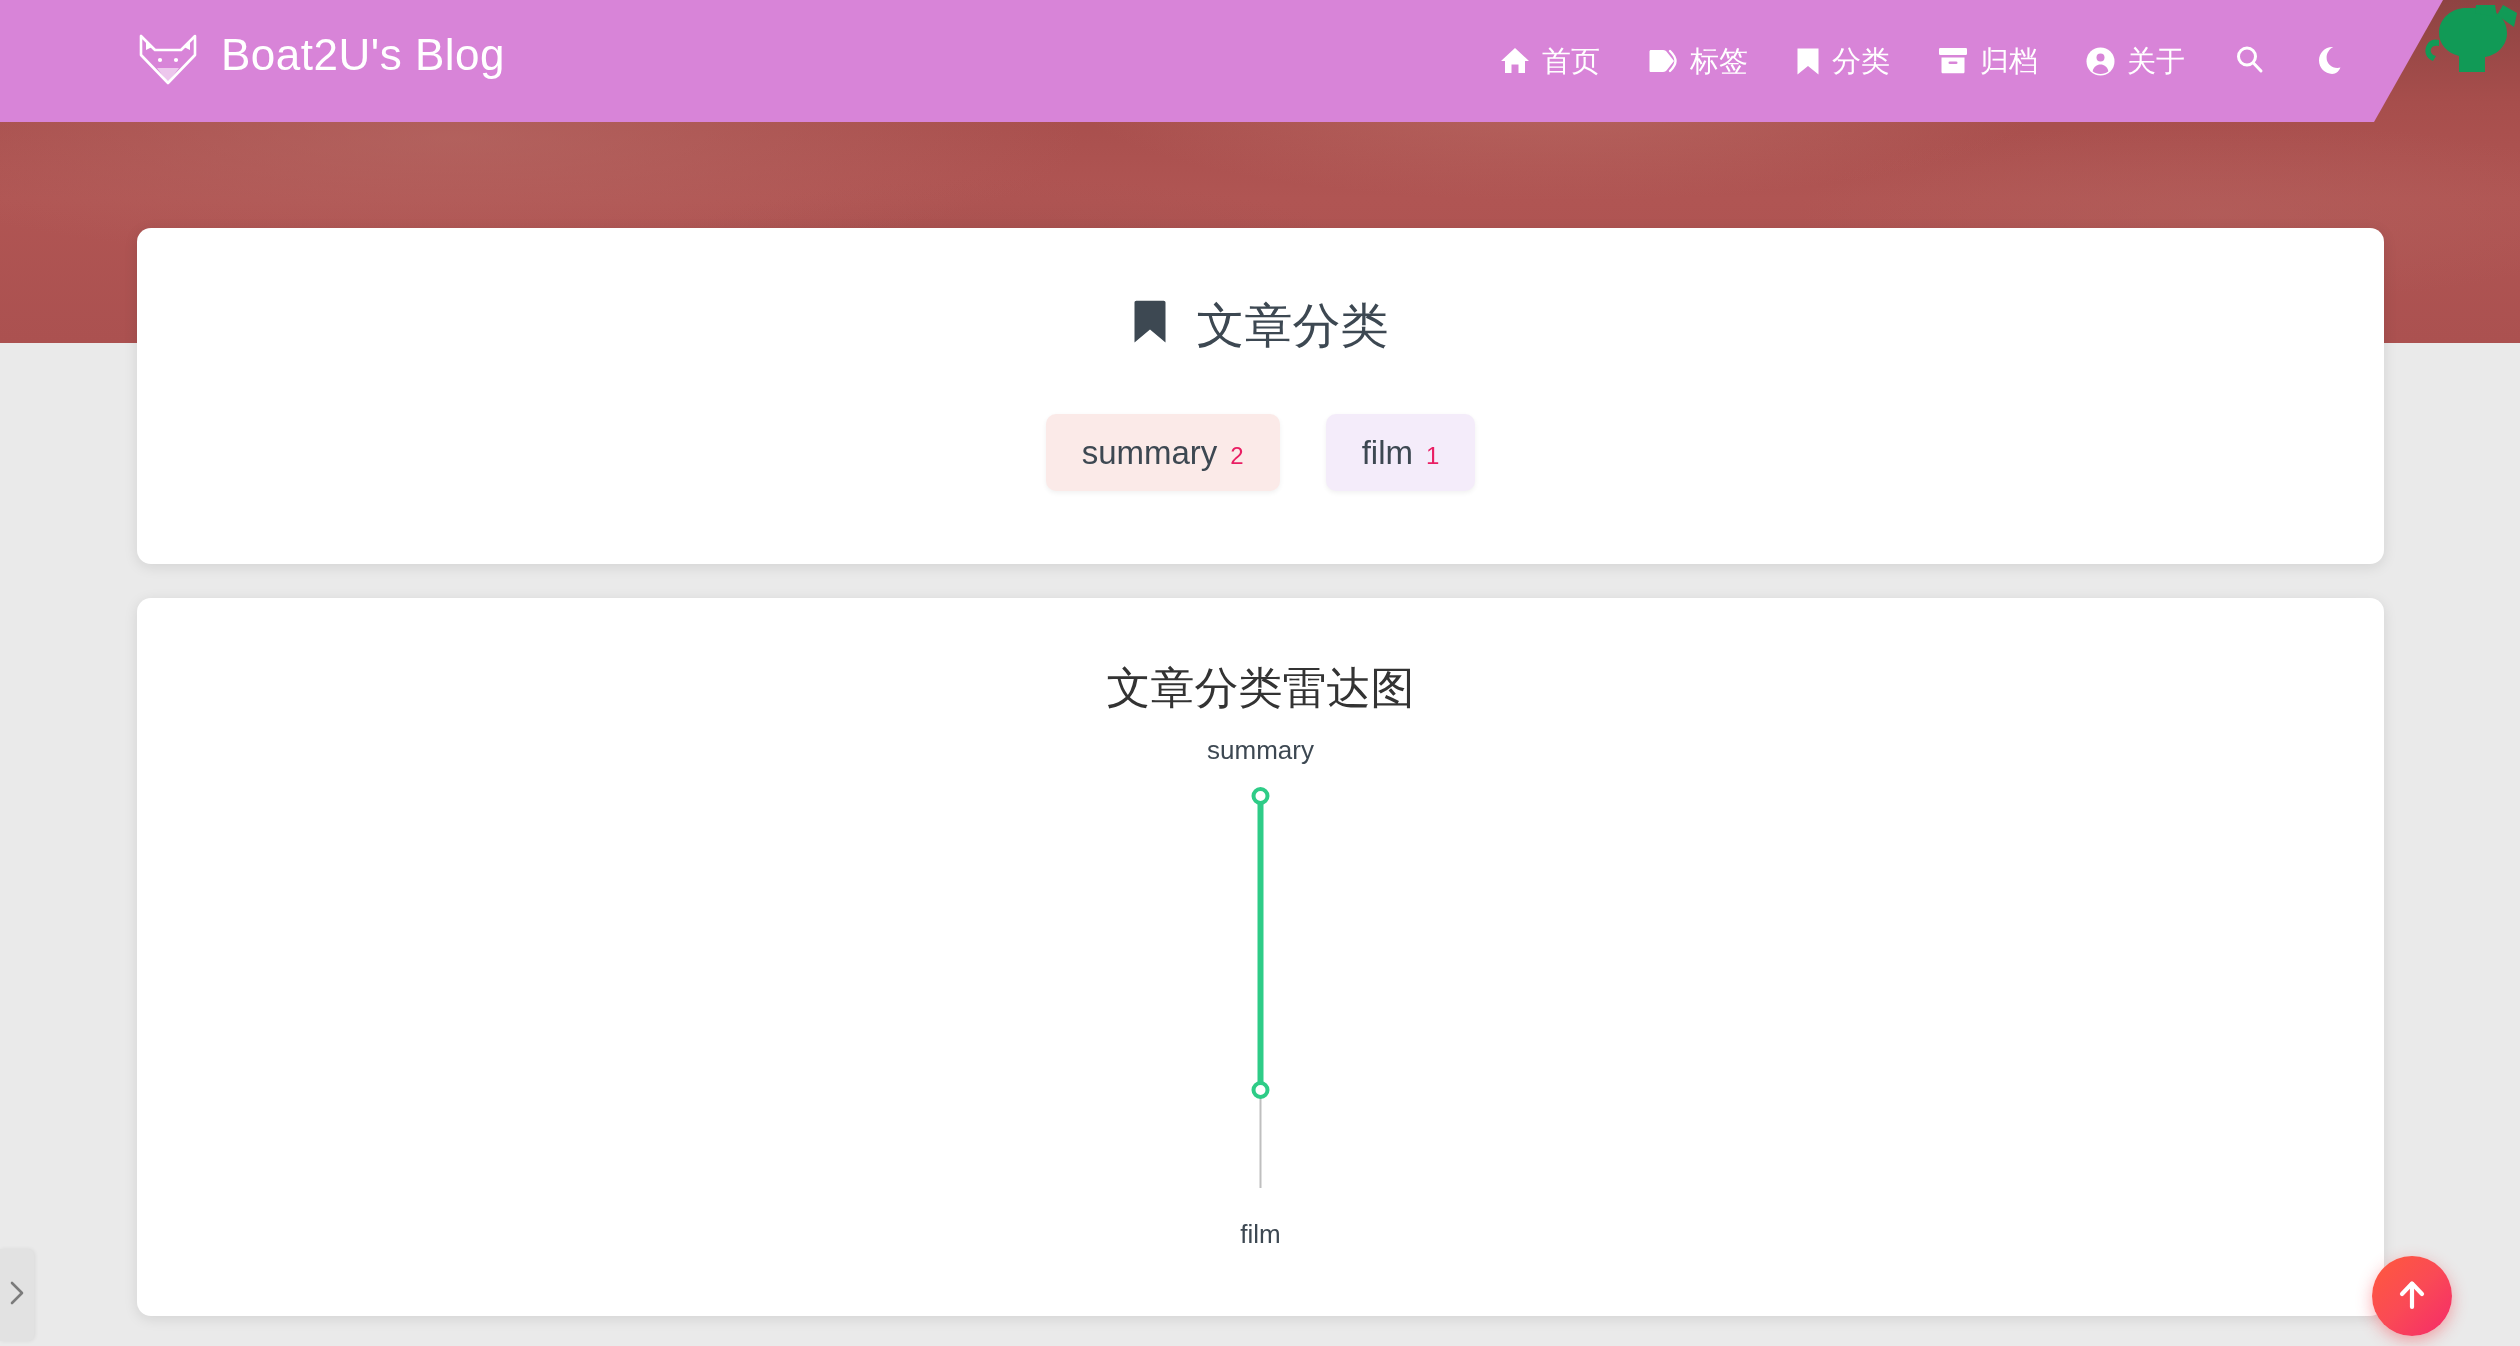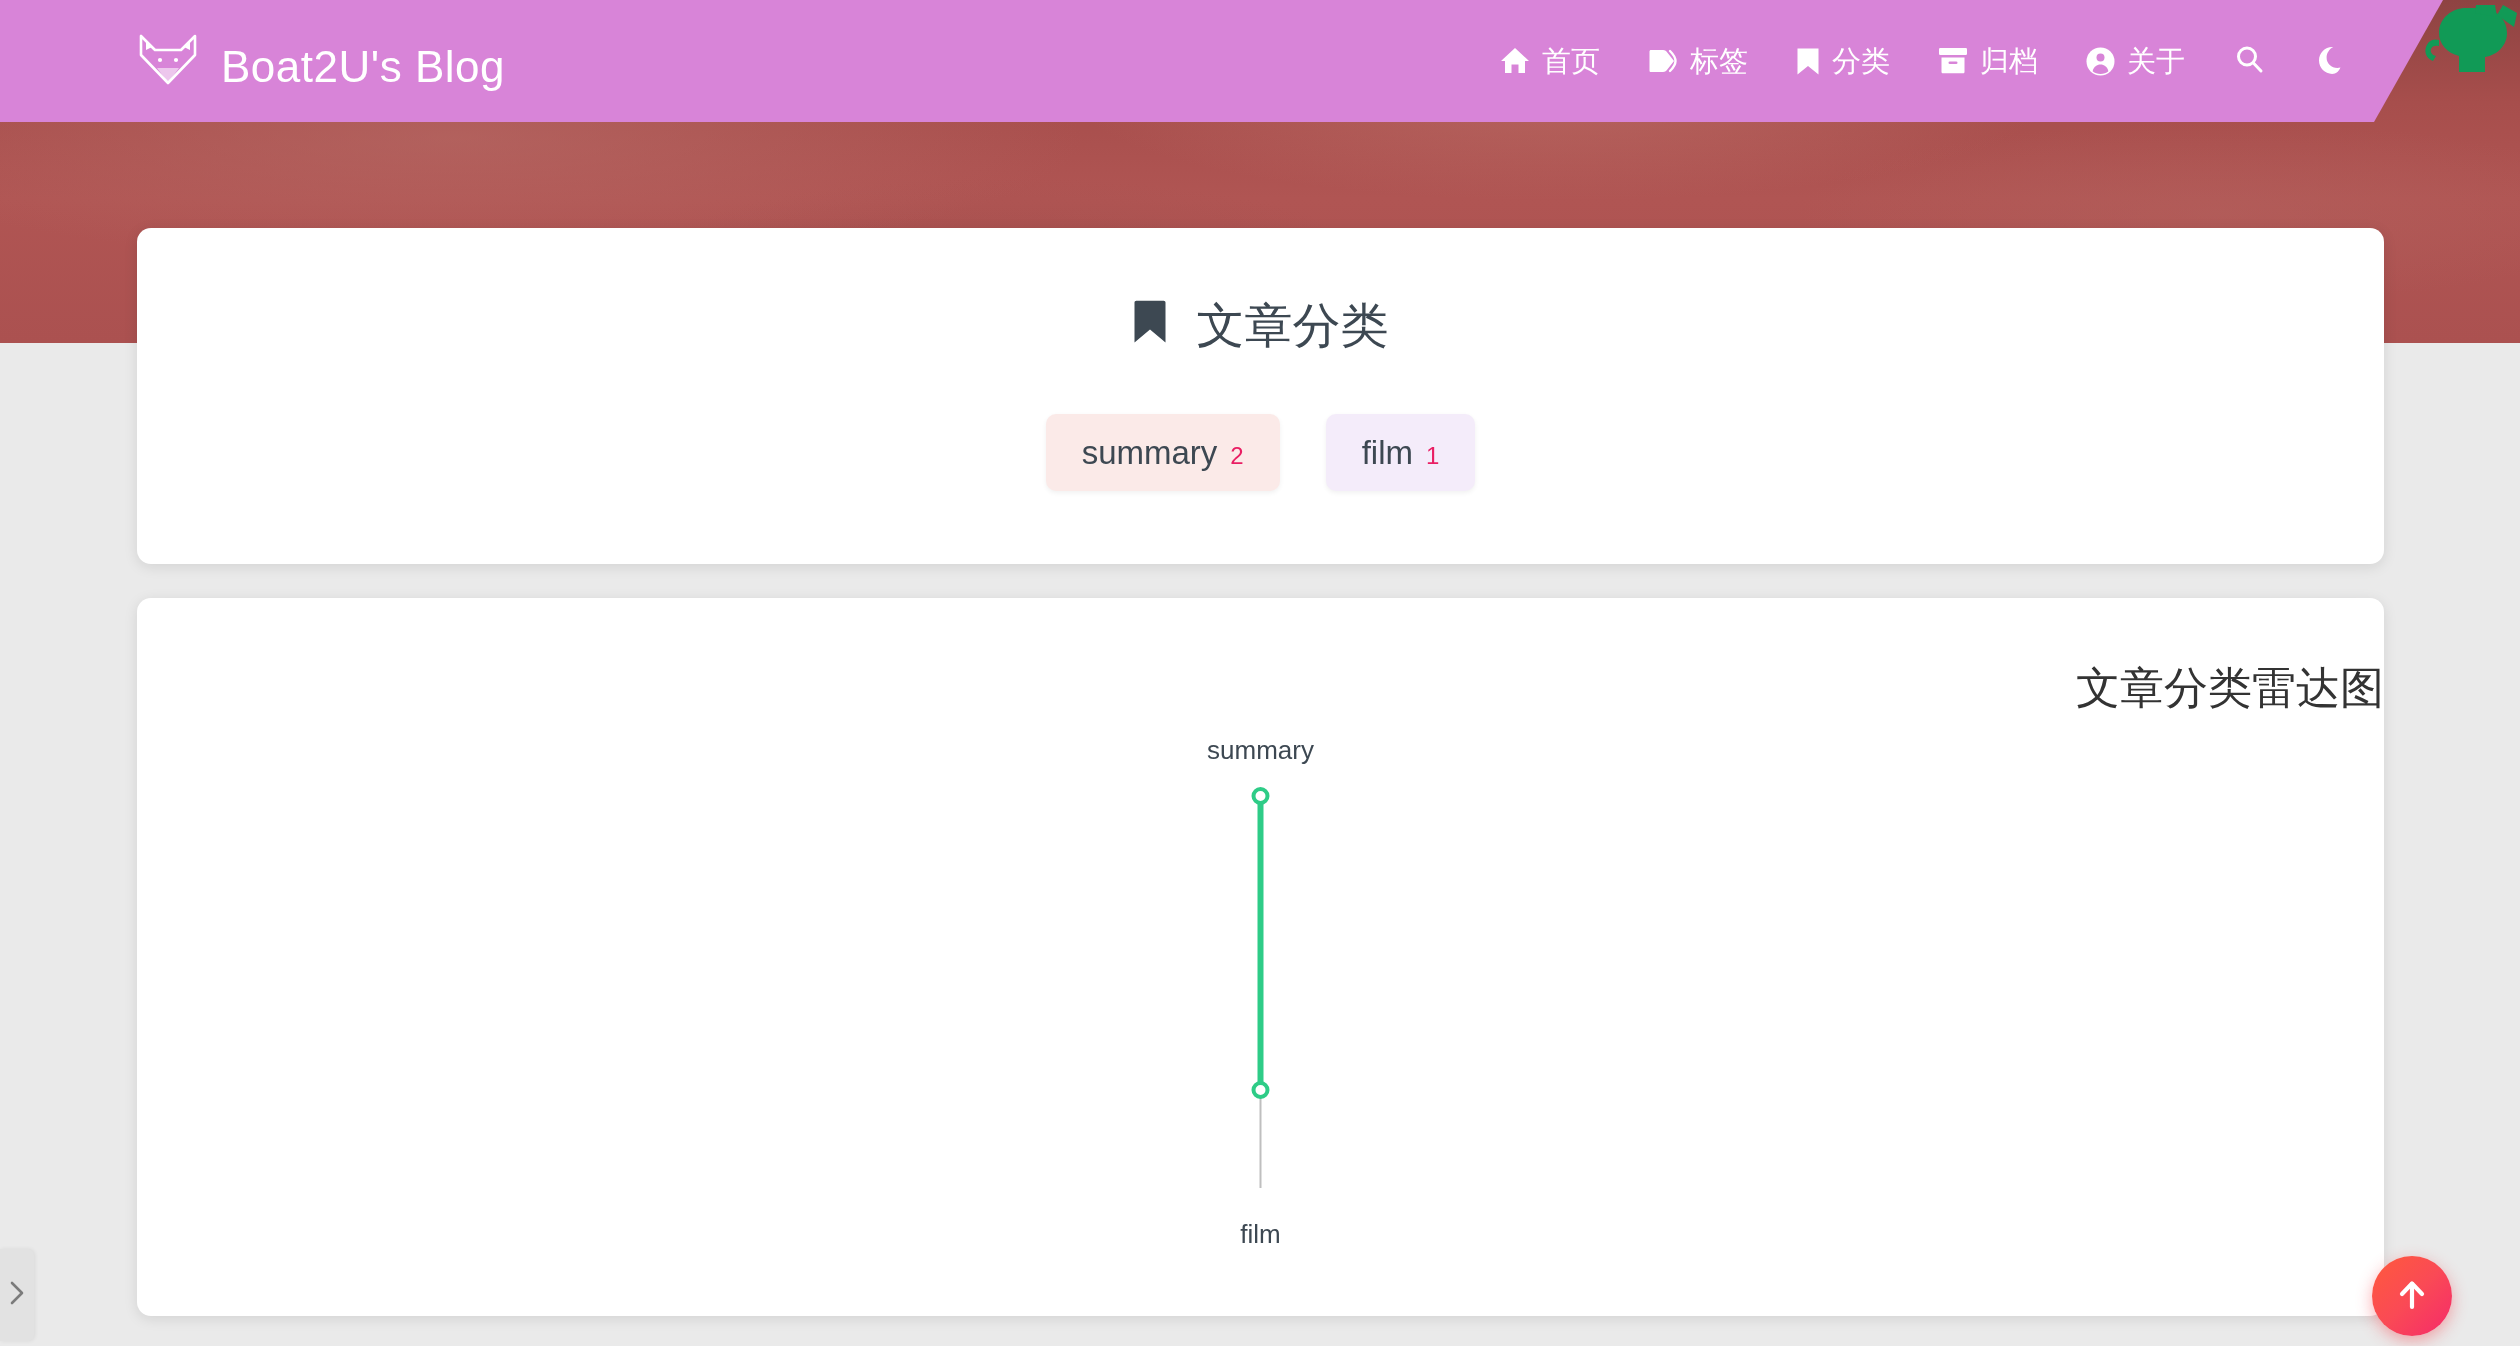--- a/index.html
+++ b/index.html
@@ -47,21 +47,21 @@
   .header-inner {
     position: relative;
     width: 2520px;
     height: 122px;
     display: flex;
     align-items: center;
   }
 
   .brand {
     display: flex;
-    align-items: flex-end;
+    align-items: flex-start;
     margin-left: 137px;
     gap: 22px;
     text-decoration: none;
     cursor: pointer;
   }
   .brand-logo { width: 62px; height: 56px; display: block; flex: none; }
   .brand-title {
     color: #ffffff;
     font-size: 44px;
     font-weight: 400;
@@ -161,21 +161,21 @@
     line-height: 1;
     font-weight: 400;
   }
   .chip-count {
     color: #e91e63;
     font-size: 24px;
     line-height: 1;
   }
 
   .radar-title {
-    text-align: right;
+    text-align: center;
     color: #333333;
     font-size: 44px;
     font-weight: 400;
     margin-top: 68px;
     line-height: 1;
   }
 
   .radar-wrap {
     position: relative;
     width: 100%;

